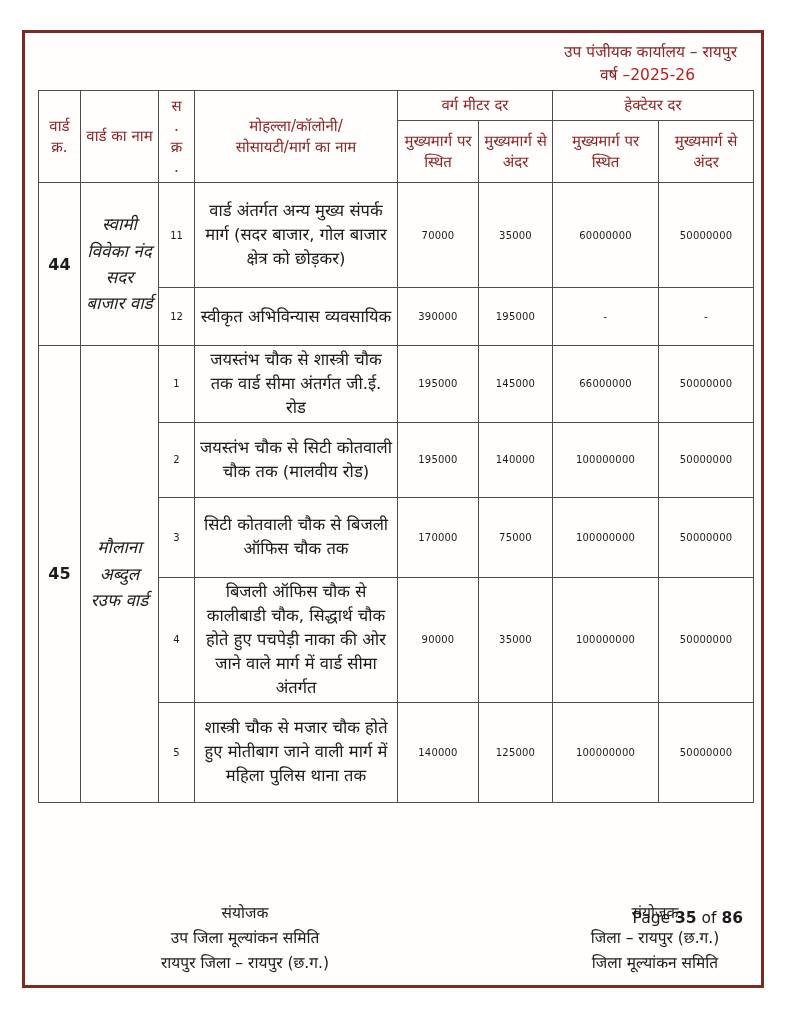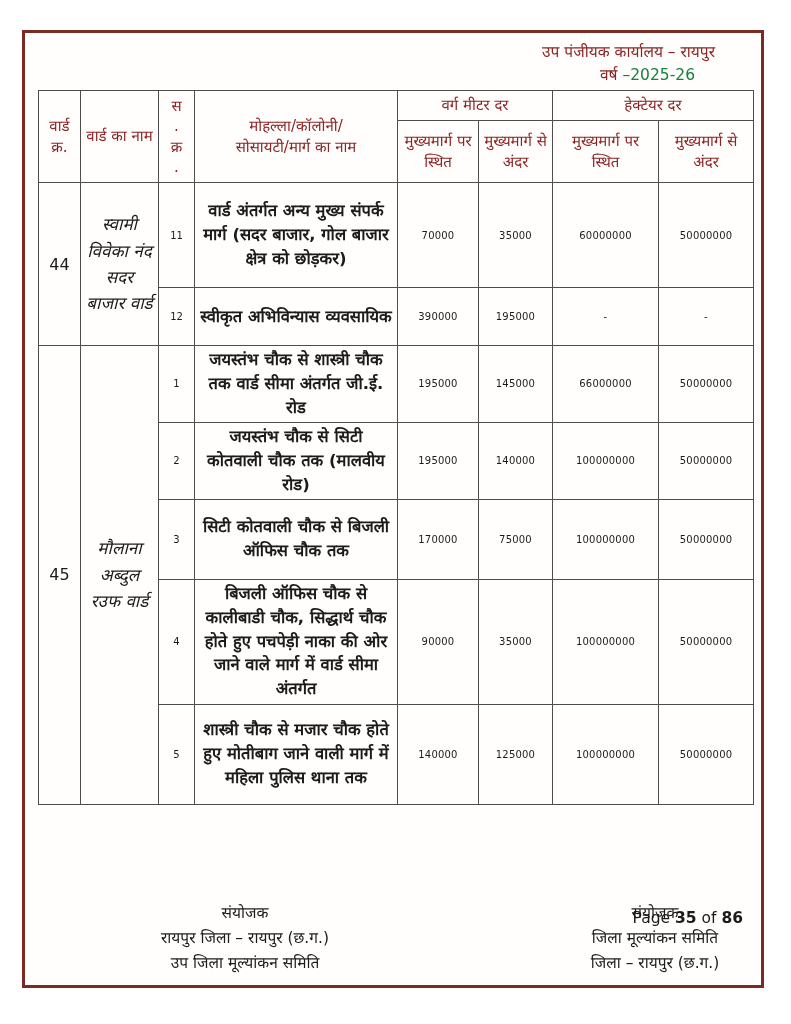--- a/index.html
+++ b/index.html
@@ -4,43 +4,43 @@
 <style>
   html,body{margin:0;padding:0;background:#ffffff;}
   body{font-family:"DejaVu Sans","Liberation Sans",sans-serif;color:#1b1b1b;}
   .canvas{position:relative;width:791px;height:1024px;background:#ffffff;overflow:hidden;}
   .page-frame{
     position:absolute;left:22px;top:30px;width:742px;height:958px;
     border:3px solid #7a2b24;background:#fffefc;box-sizing:border-box;
   }
   
   .doc-header{position:absolute;top:8px;right:0;width:100%;text-align:right;}
-  .doc-header .office{color:#8b2424;font-size:15.5px;padding-right:46px;line-height:1.5;}
+  .doc-header .office{color:#8b2424;font-size:15.5px;padding-right:24px;line-height:1.5;}
   .doc-header .yearline{font-size:15.5px;padding-right:66px;line-height:1.5;}
   .doc-header .yearline .ylabel{color:#8b2424;}
-  .doc-header .yearline .yval{color:#15803d;}
+  .doc-header .yearline .yval{color:#b91c1c;}
 
   
   table.rates{
     position:absolute;left:13px;top:57px;width:715px;
     border-collapse:collapse;table-layout:fixed;background:#fffefc;
   }
   table.rates th,table.rates td{
     border:1px solid #4d4d4d;box-sizing:border-box;
     text-align:center;vertical-align:middle;padding:2px 4px;
   }
   table.rates th{
     color:#8b2424;font-weight:normal;font-size:15px;line-height:1.35;
   }
   th.serial-hdr{white-space:pre-line;line-height:1.15;font-size:15px;padding:0;}
   th.locality-hdr{white-space:pre-line;margin-left:40px;}
-  td.ward-no{font-weight:normal;font-size:16px;}
+  td.ward-no{font-weight:bold;font-size:16px;}
   td.ward-name{font-size:17px;line-height:1.55;padding:2px 6px;font-style:italic;}
   td.sn{font-size:10px;}
-  td.desc{font-size:16.5px;line-height:1.45;padding:3px 6px;font-weight:bold;}
+  td.desc{font-size:16.5px;line-height:1.45;padding:3px 6px;}
   td.rate{font-size:10px;letter-spacing:.2px;}
 
   
   .footer-left{position:absolute;left:85px;top:868px;width:270px;text-align:center;font-size:15.5px;line-height:1.62;}
   .footer-right{position:absolute;left:500px;top:868px;width:260px;text-align:center;font-size:15.5px;line-height:1.62;}
   .page-num{position:absolute;right:18px;top:876px;font-size:15.5px;}
   .page-num .b{font-weight:bold;}
 </style>
 </head>
 <body>
@@ -147,28 +147,28 @@
           <td class="rate">140000</td>
           <td class="rate">125000</td>
           <td class="rate">100000000</td>
           <td class="rate">50000000</td>
         </tr>
       </tbody>
     </table>
 
     <div class="footer-left">
       <div>संयोजक</div>
+      <div>उप जिला मूल्यांकन समिति</div>
       <div>रायपुर जिला – रायपुर (छ.ग.)</div>
-      <div>उप जिला मूल्यांकन समिति</div>
     </div>
 
     <div class="footer-right">
       <div>संयोजक</div>
+      <div>जिला – रायपुर (छ.ग.)</div>
       <div>जिला मूल्यांकन समिति</div>
-      <div>जिला – रायपुर (छ.ग.)</div>
     </div>
 
     <div class="page-num">
       <span>Page </span><span class="b">35</span><span> of </span><span class="b">86</span>
     </div>
 
   </div>
 </div>
 
 </body></html>

